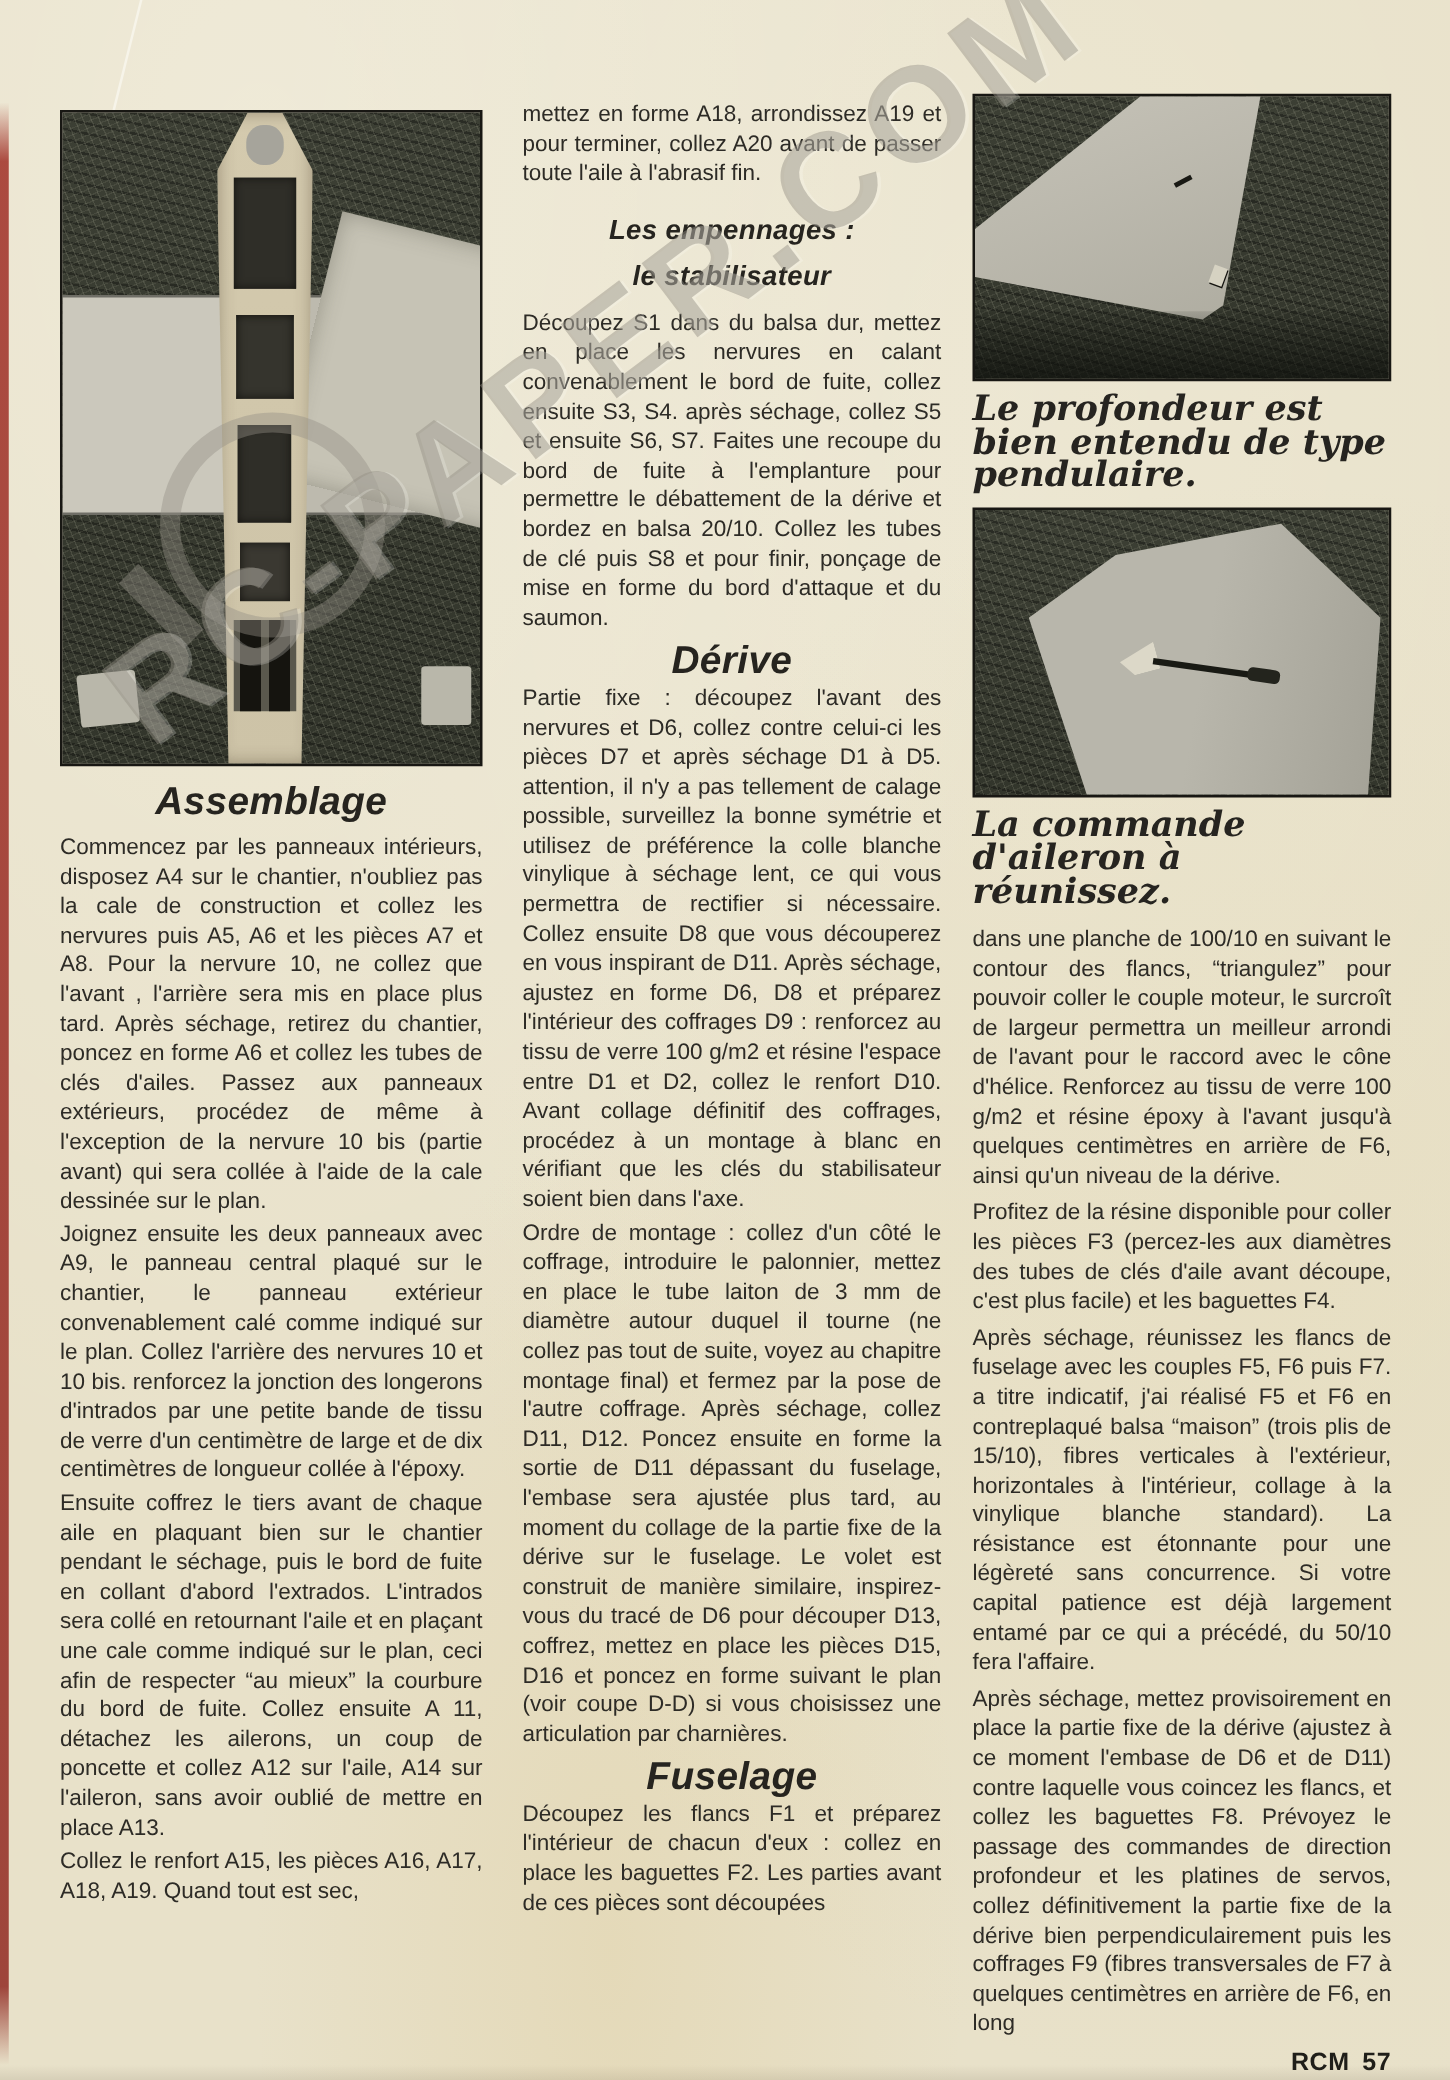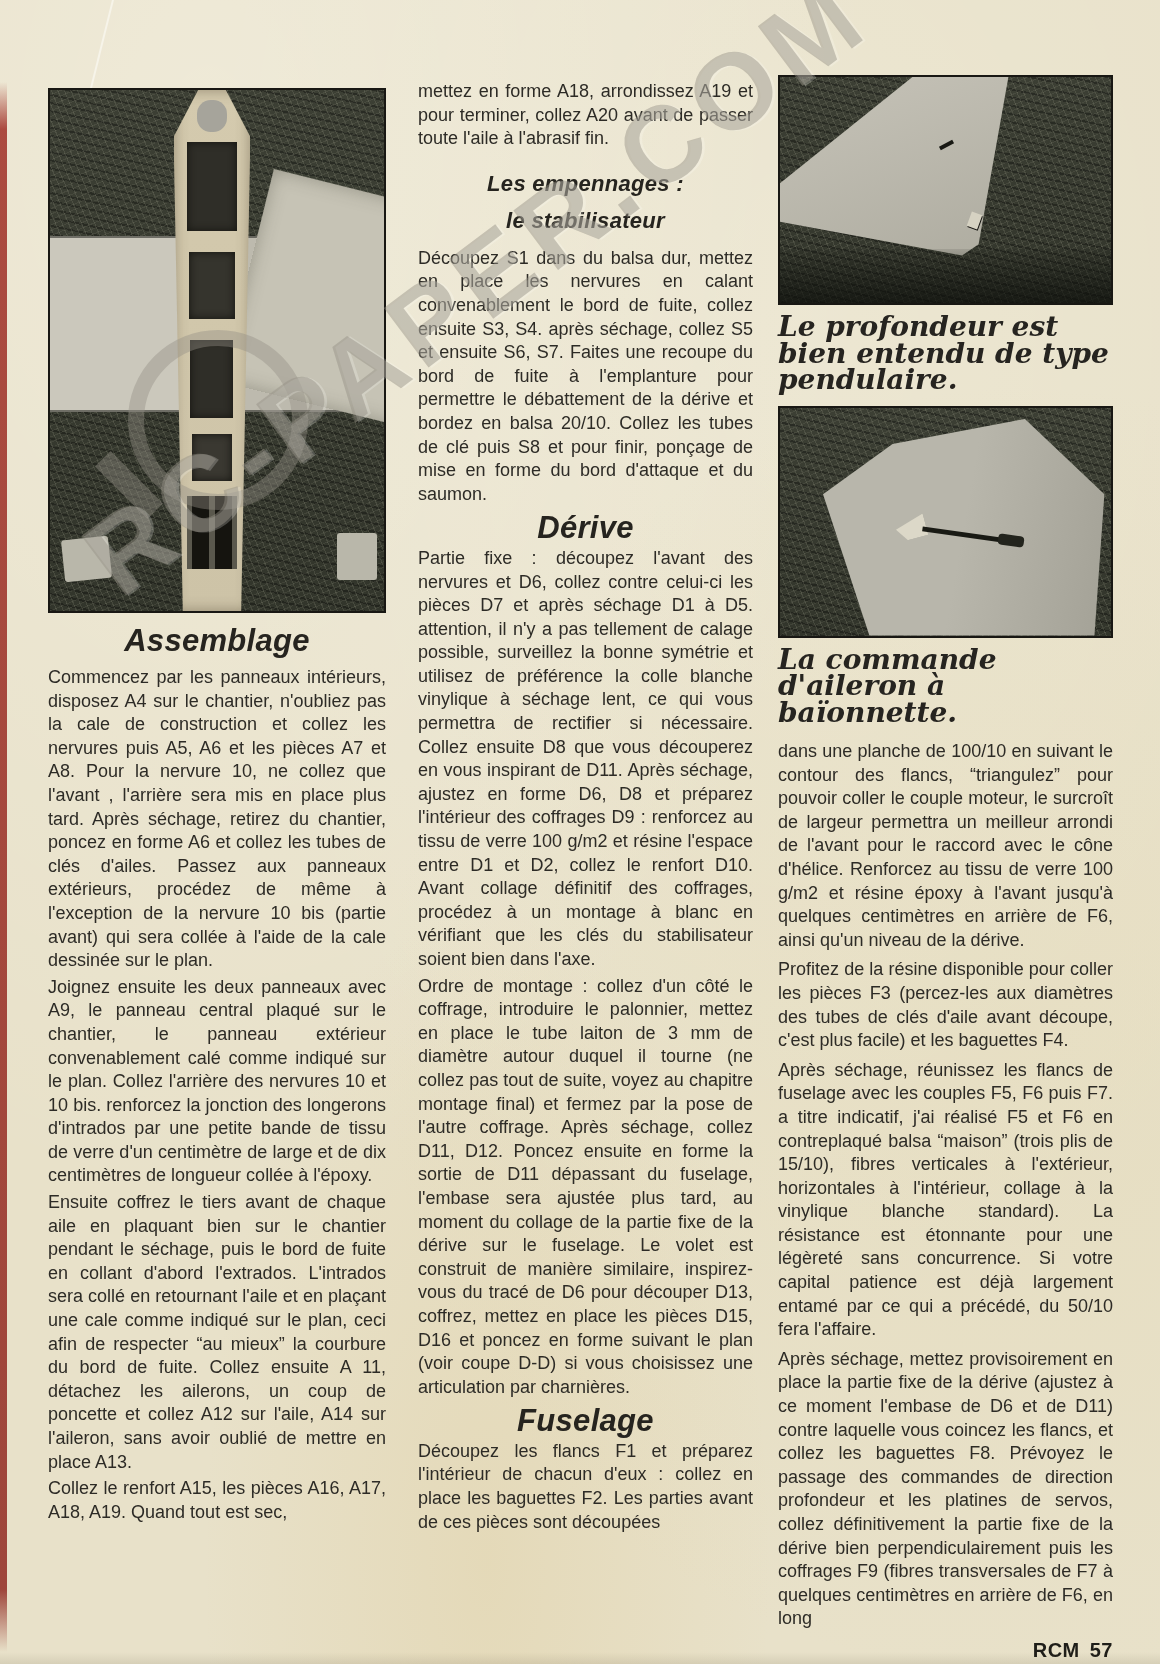--- a/index.html
+++ b/index.html
@@ -155,21 +155,21 @@
       <div class="p2-horn"></div>
       <div class="p2-pin"></div>
     </div>
     <div class="caption">Le profondeur est bien entendu de type pendulaire.</div>
     <div class="photo photo3">
       <div class="p3-panel"></div>
       <div class="p3-horn"></div>
       <div class="p3-rod"></div>
       <div class="p3-clevis"></div>
     </div>
-    <div class="caption">La commande d'aileron à baïonnette.</div>
+    <div class="caption">La commande d'aileron à réunissez.</div>
     <div class="body-text gap" style="margin-top:14px;">
       <p>dans une planche de 100/10 en suivant le contour des flancs, “triangulez” pour pouvoir coller le couple moteur, le surcroît de largeur permettra un meilleur arrondi de l'avant pour le raccord avec le cône d'hélice. Renforcez au tissu de verre 100 g/m2 et résine époxy à l'avant jusqu'à quelques centimètres en arrière de F6, ainsi qu'un niveau de la dérive.</p>
       <p>Profitez de la résine disponible pour coller les pièces F3 (percez-les aux diamètres des tubes de clés d'aile avant découpe, c'est plus facile) et les baguettes F4.</p>
       <p>Après séchage, réunissez les flancs de fuselage avec les couples F5, F6 puis F7. a titre indicatif, j'ai réalisé F5 et F6 en contreplaqué balsa “maison” (trois plis de 15/10), fibres verticales à l'extérieur, horizontales à l'intérieur, collage à la vinylique blanche standard). La résistance est étonnante pour une légèreté sans concurrence. Si votre capital patience est déjà largement entamé par ce qui a précédé, du 50/10 fera l'affaire.</p>
       <p>Après séchage, mettez provisoirement en place la partie fixe de la dérive (ajustez à ce moment l'embase de D6 et de D11) contre laquelle vous coincez les flancs, et collez les baguettes F8. Prévoyez le passage des commandes de direction profondeur et les platines de servos, collez définitivement la partie fixe de la dérive bien perpendiculairement puis les coffrages F9 (fibres transversales de F7 à quelques centimètres en arrière de F6, en long</p>
     </div>
     <div class="footer">
       <span>RCM</span><span class="num">57</span>
     </div>
   </div>

